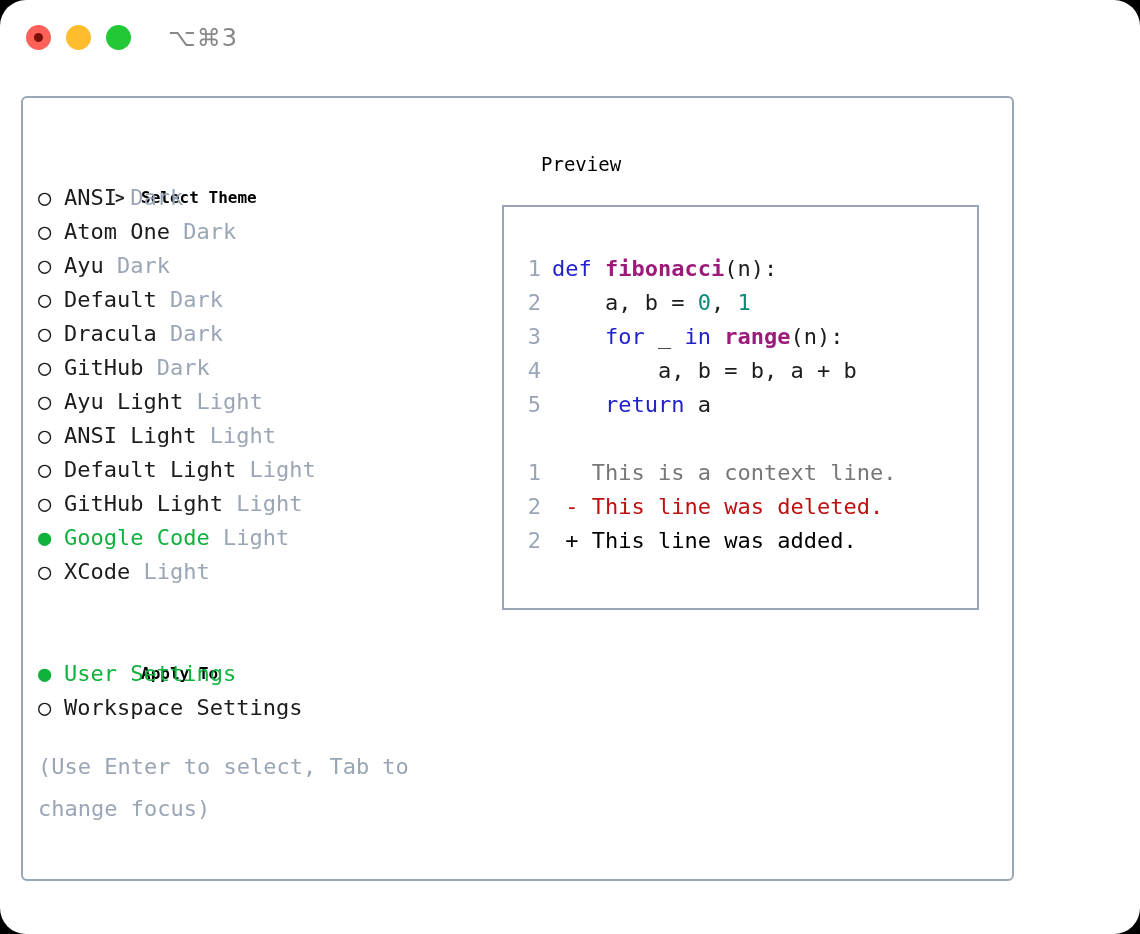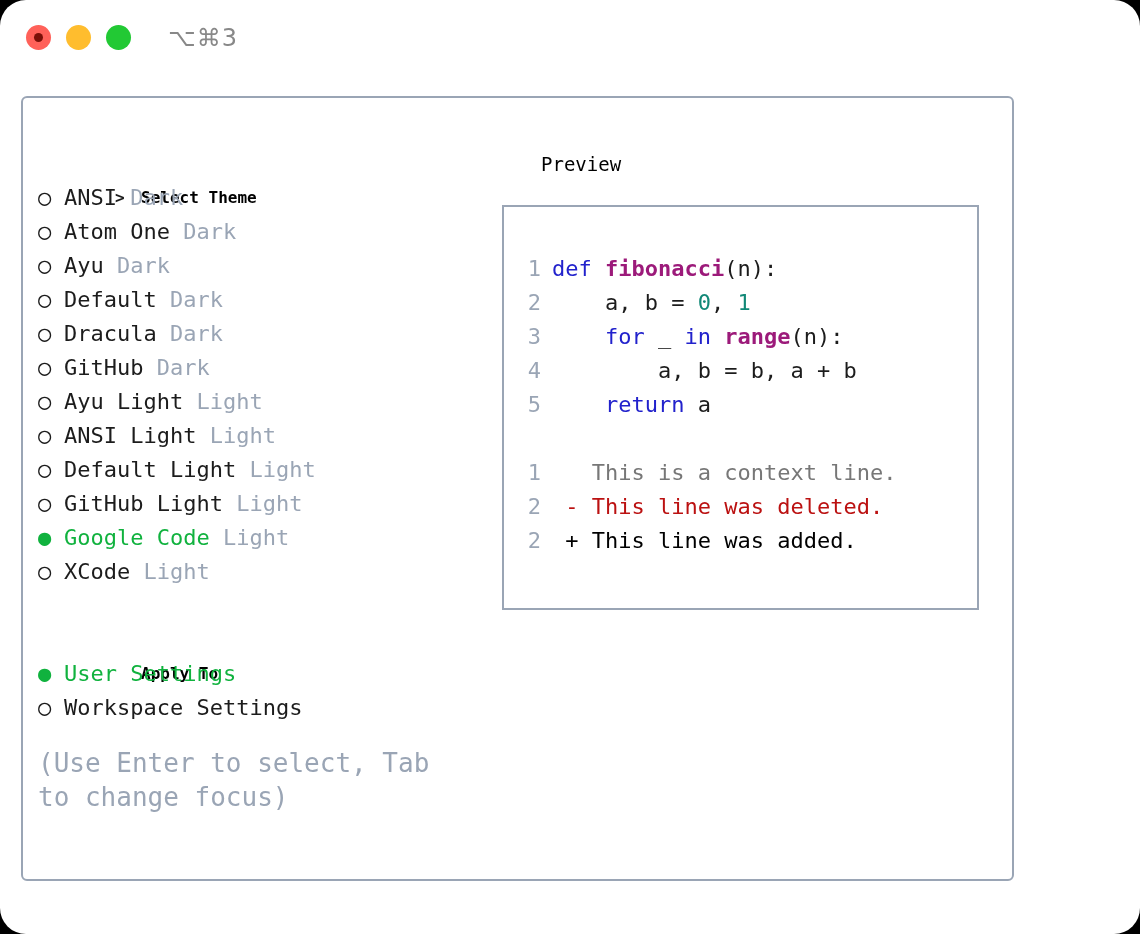--- a/index.html
+++ b/index.html
@@ -106,22 +106,22 @@
     font-weight: bold;
     font-size: 16px;
     color: #000000;
   }
   .hdr .marker { font-weight: bold; }
   .row.selected, .row.selected .marker { color: #10b23e; }
   .tag { color: #9aa5b5; }
   .spacer { height: 34px; }
   .hint {
     margin-top: 21px;
-    font-size: 26px;
-    line-height: 34px;
+    font-size: 22px;
+    line-height: 42px;
     color: #9aa5b5;
     width: 410px;
   }
 
   
   .right-col {
     position: absolute;
     left: 479px;
     top: 49px;
     width: 500px;

